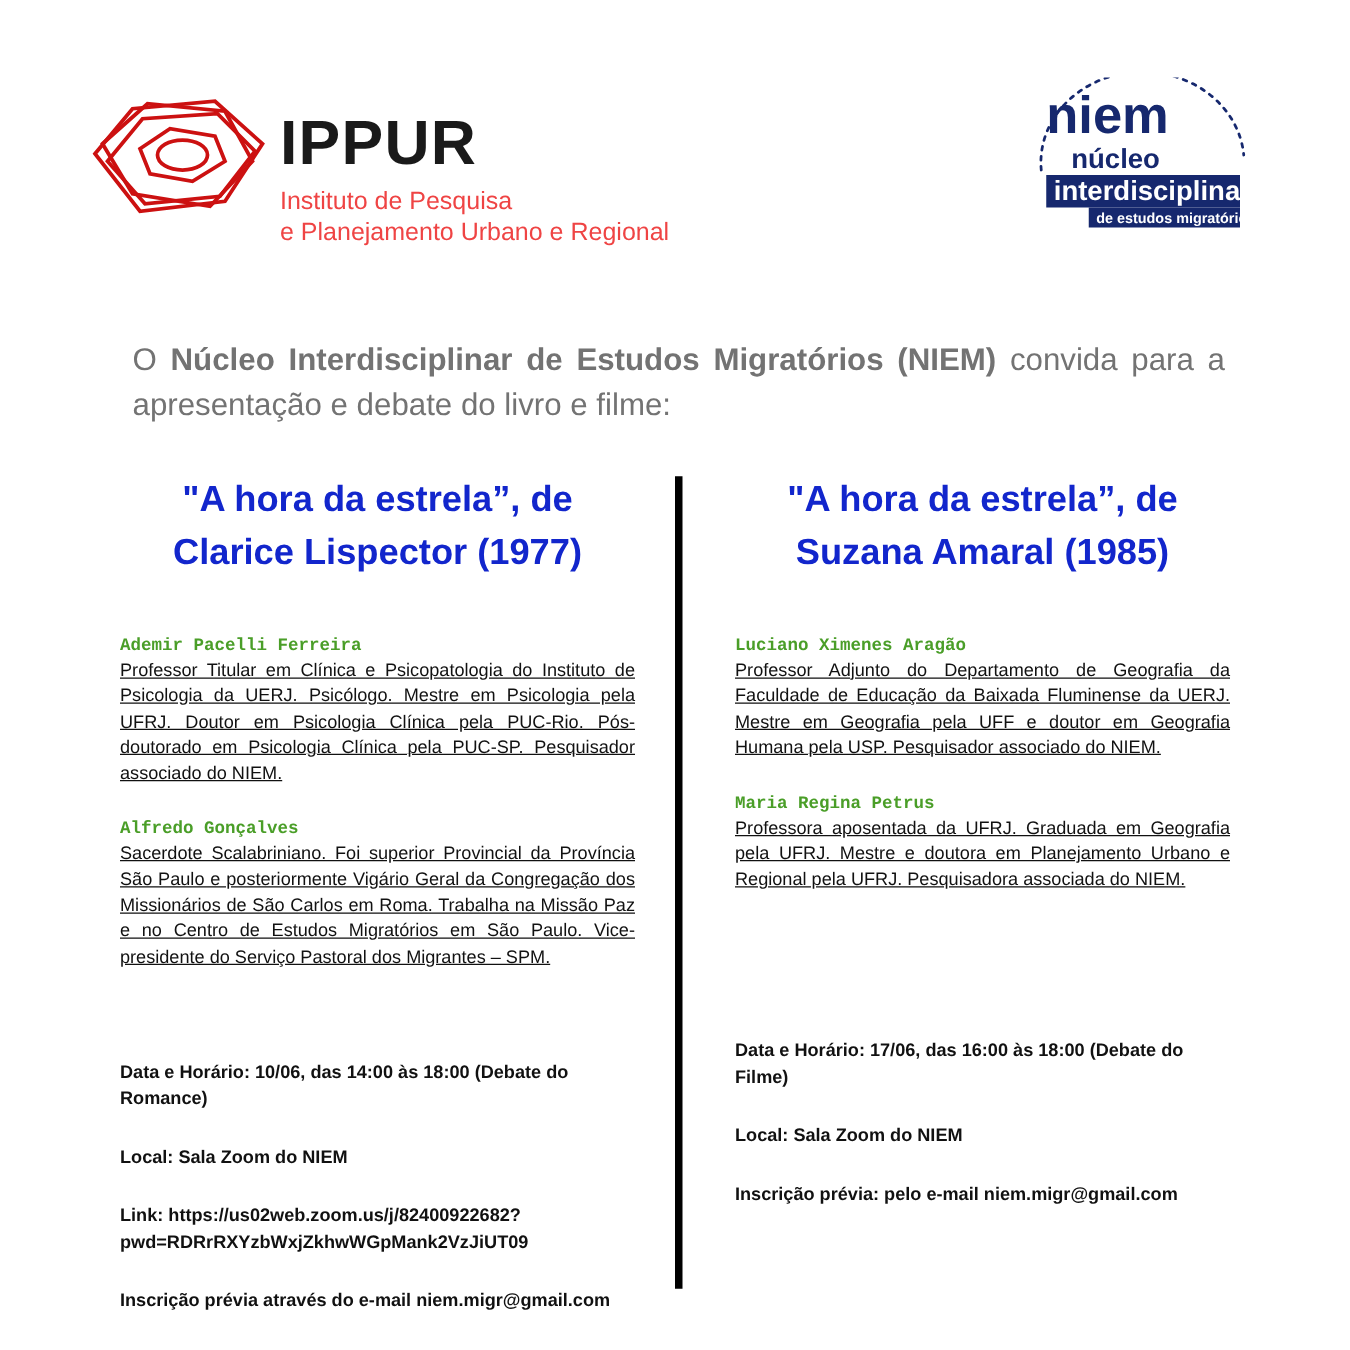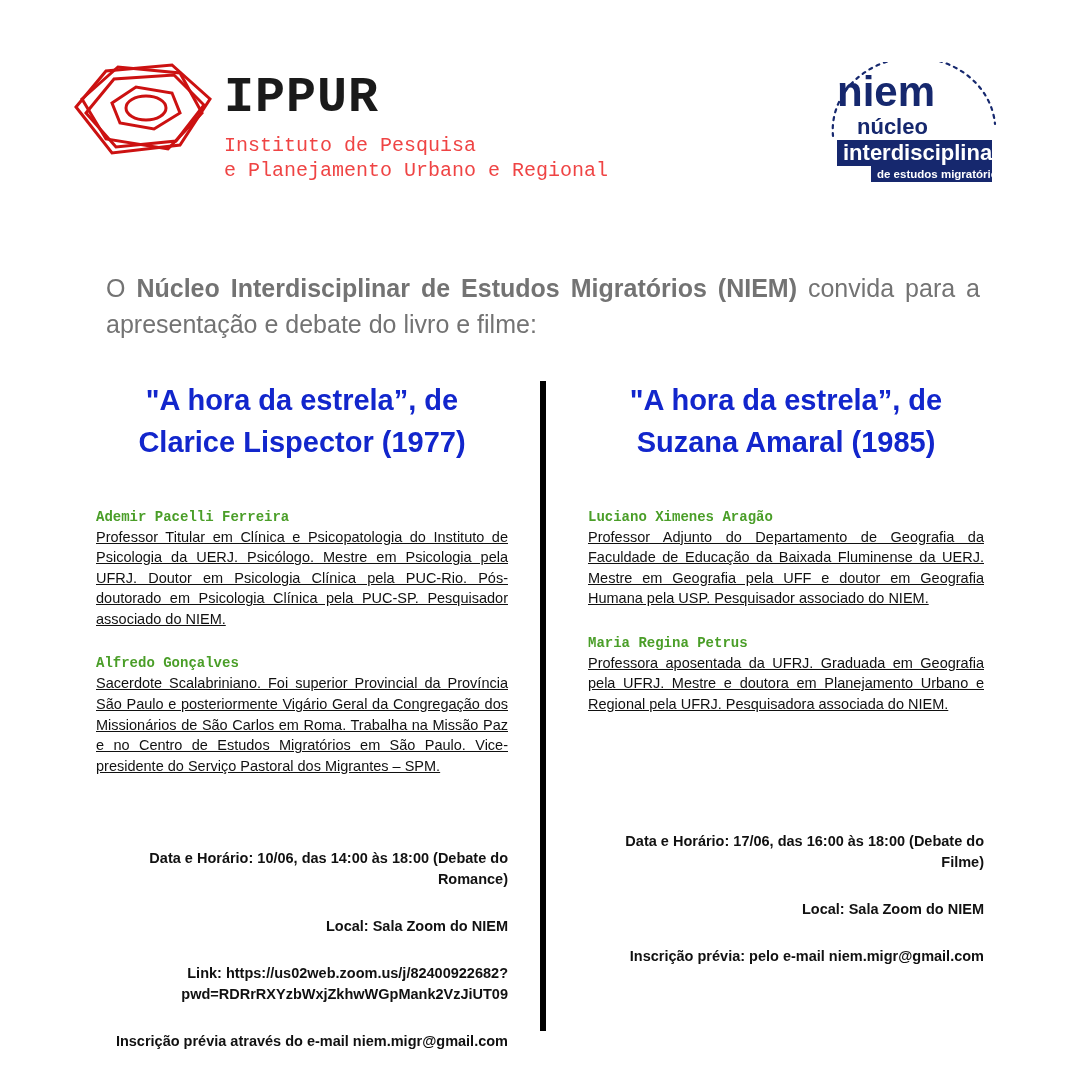--- a/index.html
+++ b/index.html
@@ -22,24 +22,23 @@
   }
 
   
   .header {
     position: relative;
     height: 210px;
   }
   .ippur-logo {
     position: absolute;
     left: 68px;
-    top: 55px;
+    top: 71px;
     display: flex;
     align-items: flex-start;
-    font-family: Liberation Mono, monospace;
   }
   .ippur-mark {
     width: 150px;
     height: 110px;
     flex: 0 0 auto;
   }
   .ippur-text {
     margin-left: 6px;
     margin-top: 18px;
   }
@@ -124,21 +123,21 @@
     font-size: 14.5px;
     line-height: 1.42;
     text-align: justify;
     color: #111111;
     text-decoration: underline;
   }
 
   .details {
     font-size: 14.5px;
     font-weight: bold;
-    text-align: right;
+    text-align: left;
     line-height: 1.45;
     color: #111111;
   }
   .details p {
     margin: 0 0 26px 0;
   }
   .left .details { margin-top: 72px; }
   .right .details { margin-top: 116px; }
 </style>
 </head>

